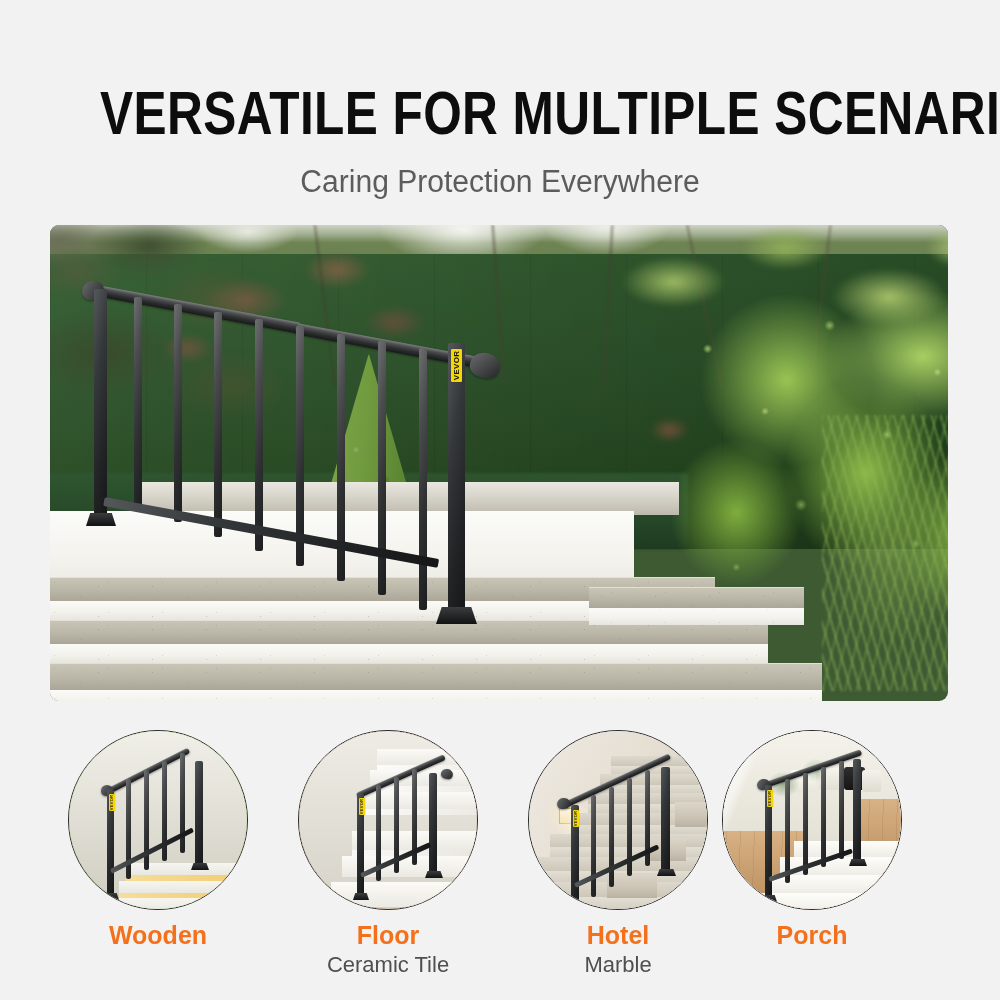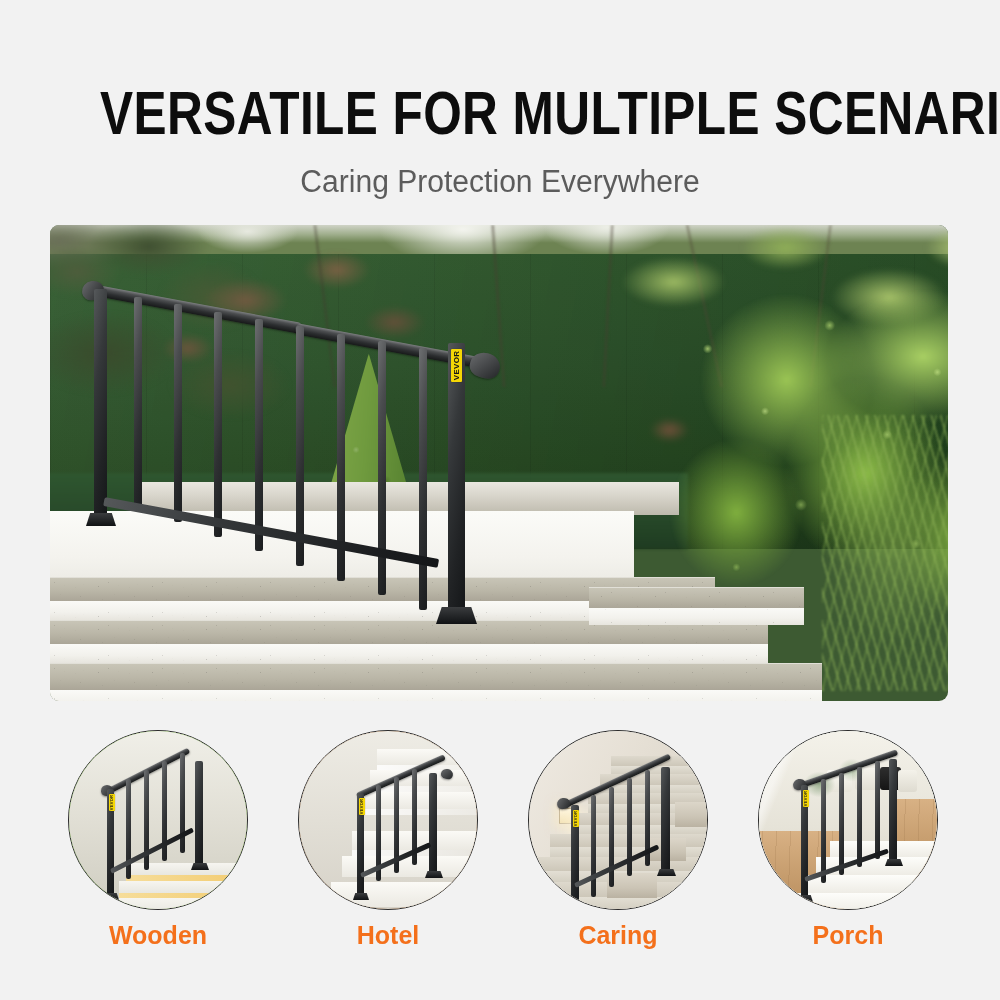--- a/index.html
+++ b/index.html
@@ -607,21 +607,22 @@
         <div class="rail-metal" style="left:95px; top:46px; width:5px; height:96px;"></div>
         <div class="rail-metal" style="left:113px; top:38px; width:5px; height:96px;"></div>
         <div class="rail-metal dark" style="left:130px; top:42px; width:8px; height:102px;"></div>
         <div class="rail-metal dark" style="left:62px; top:142px; width:76px; height:5px; transform:rotate(-24deg); transform-origin:0 50%;"></div>
         <div class="baseplate" style="left:54px; top:162px; width:16px; height:7px;"></div>
         <div class="baseplate" style="left:126px; top:140px; width:18px; height:7px;"></div>
         <div class="vevor-badge" style="left:60px; top:67px; width:6px; height:17px;">
           <span style="font-size:4px;">VEVOR</span>
         </div>
       </div>
-      <div class="thumb-title">Hotel</div>
+      <div class="thumb-title">Floor</div>
+      <div class="thumb-sub">Ceramic Tile</div>
     </div>
 
     <div class="thumb" style="left:478px;">
       <div class="circle">
         <div class="cl t-wall"></div>
 
         <div class="t-sconce" style="left:17%; top:43%; width:8%; height:9%;"></div>
         <div class="t-lamp" style="left:25%; top:50%; width:14%; height:13%;"></div>
 
         <div class="t-step" style="left:46%; top:14%; width:64%; height:10%;">
@@ -658,24 +659,25 @@
         <div class="rail-metal" style="left:98px; top:47px; width:5px; height:98px;"></div>
         <div class="rail-metal" style="left:116px; top:39px; width:5px; height:96px;"></div>
         <div class="rail-metal dark" style="left:132px; top:36px; width:9px; height:106px;"></div>
         <div class="rail-metal dark" style="left:46px; top:152px; width:92px; height:5px; transform:rotate(-25deg); transform-origin:0 50%;"></div>
         <div class="baseplate" style="left:38px; top:174px; width:18px; height:7px;"></div>
         <div class="baseplate" style="left:128px; top:138px; width:19px; height:7px;"></div>
         <div class="vevor-badge" style="left:44px; top:79px; width:6px; height:17px;">
           <span style="font-size:4px;">VEVOR</span>
         </div>
       </div>
-      <div class="thumb-title">Caring</div>
-    </div>
-
-    <div class="thumb" style="left:708px;">
+      <div class="thumb-title">Hotel</div>
+      <div class="thumb-sub">Marble</div>
+    </div>
+
+    <div class="thumb" style="left:672px;">
       <div class="circle">
         <div class="cl p-sky"></div>
         <div class="cl p-glass"></div>
         <div class="cl p-sofa"></div>
         <div class="p-pillow" style="left:38%; top:22%; width:14%; height:12%; background:linear-gradient(#fbfaf4,#e8e5da);"></div>
         <div class="p-pillow" style="left:54%; top:21%; width:13%; height:12%; background:linear-gradient(#f6f4ec,#e2dfd3);"></div>
         <div class="p-pillow" style="left:68%; top:20%; width:12%; height:13%; background:linear-gradient(#2e2e2e,#151515);"></div>
         <div class="p-pillow" style="left:78%; top:22%; width:11%; height:12%; background:linear-gradient(#f4f2ea,#dedbd0);"></div>
         <div class="cl p-glassrefl"></div>
         <div class="cl p-shrub"></div>

